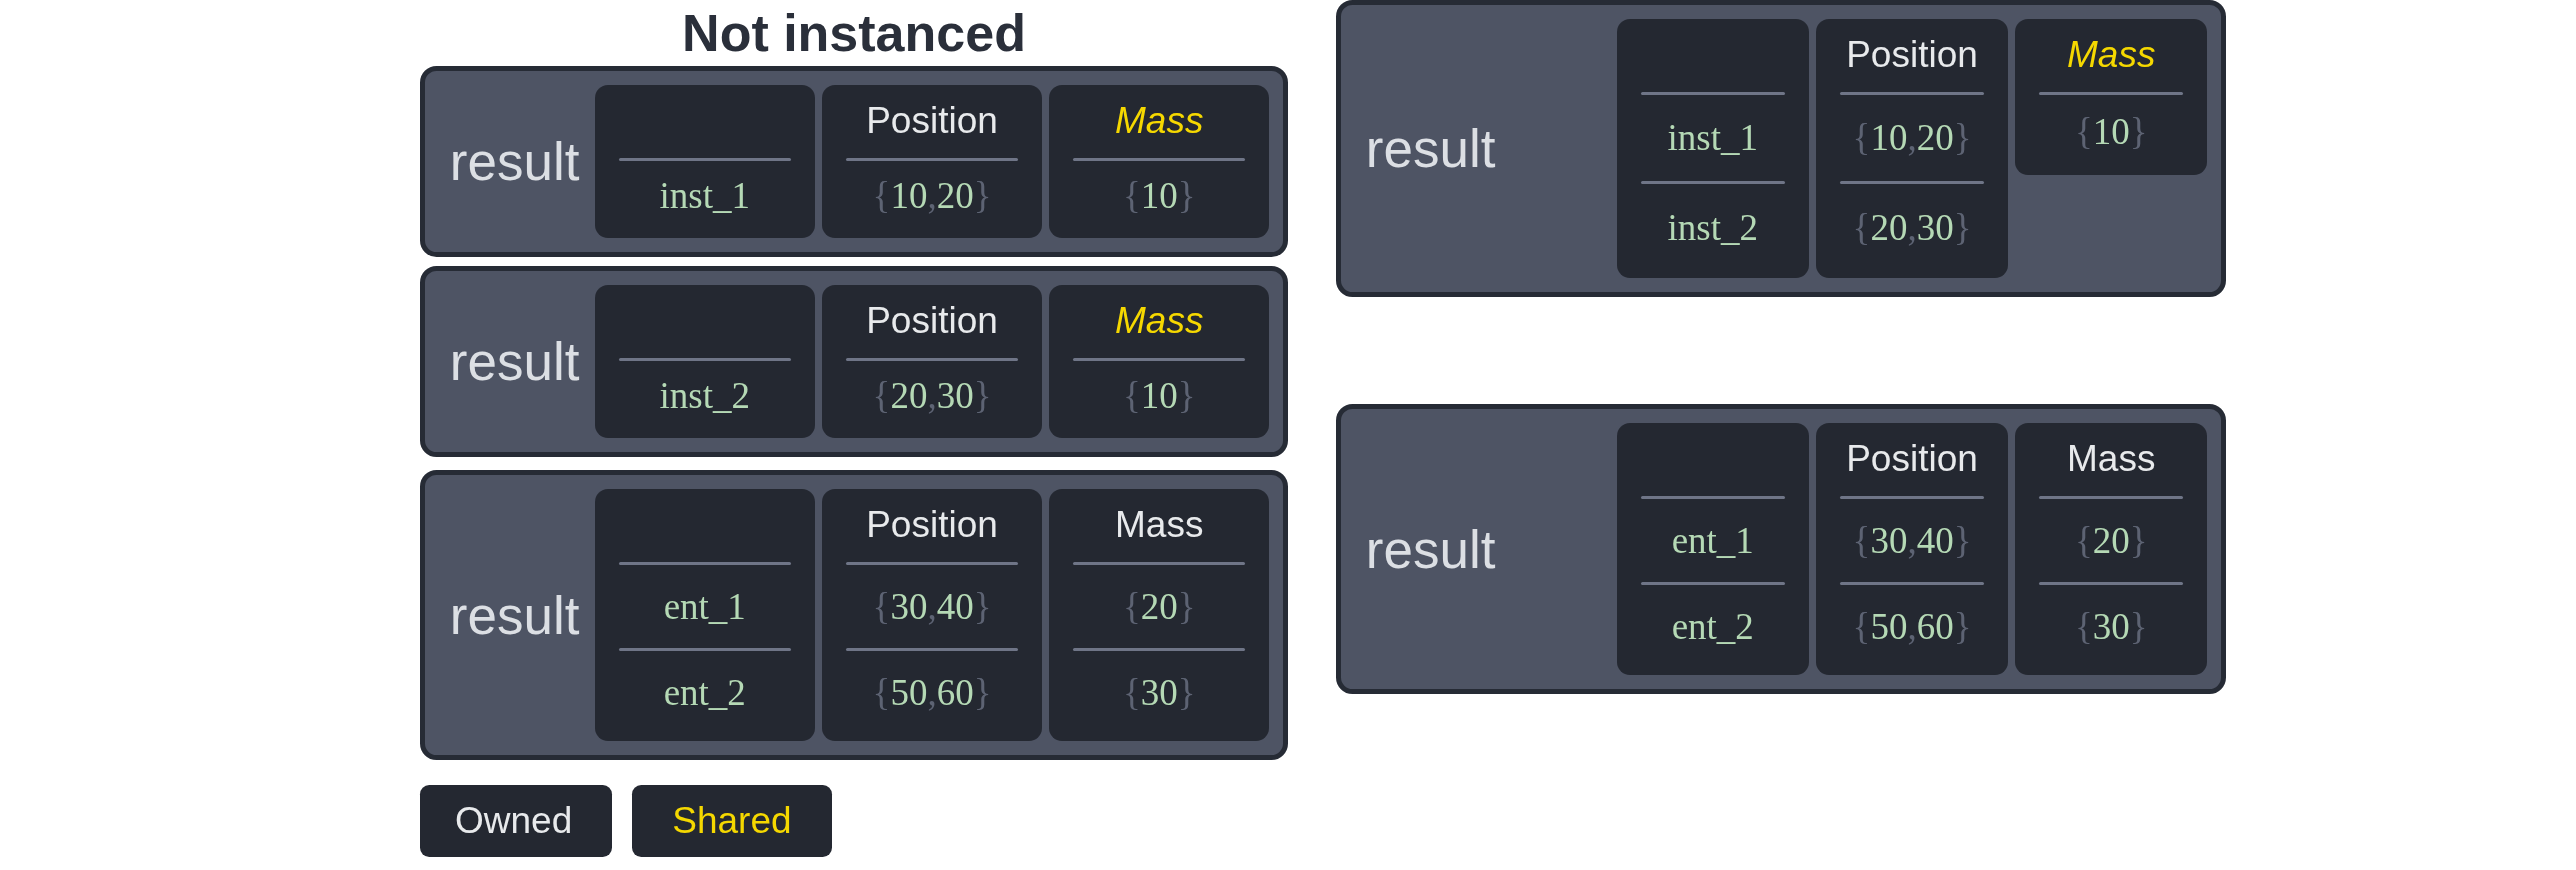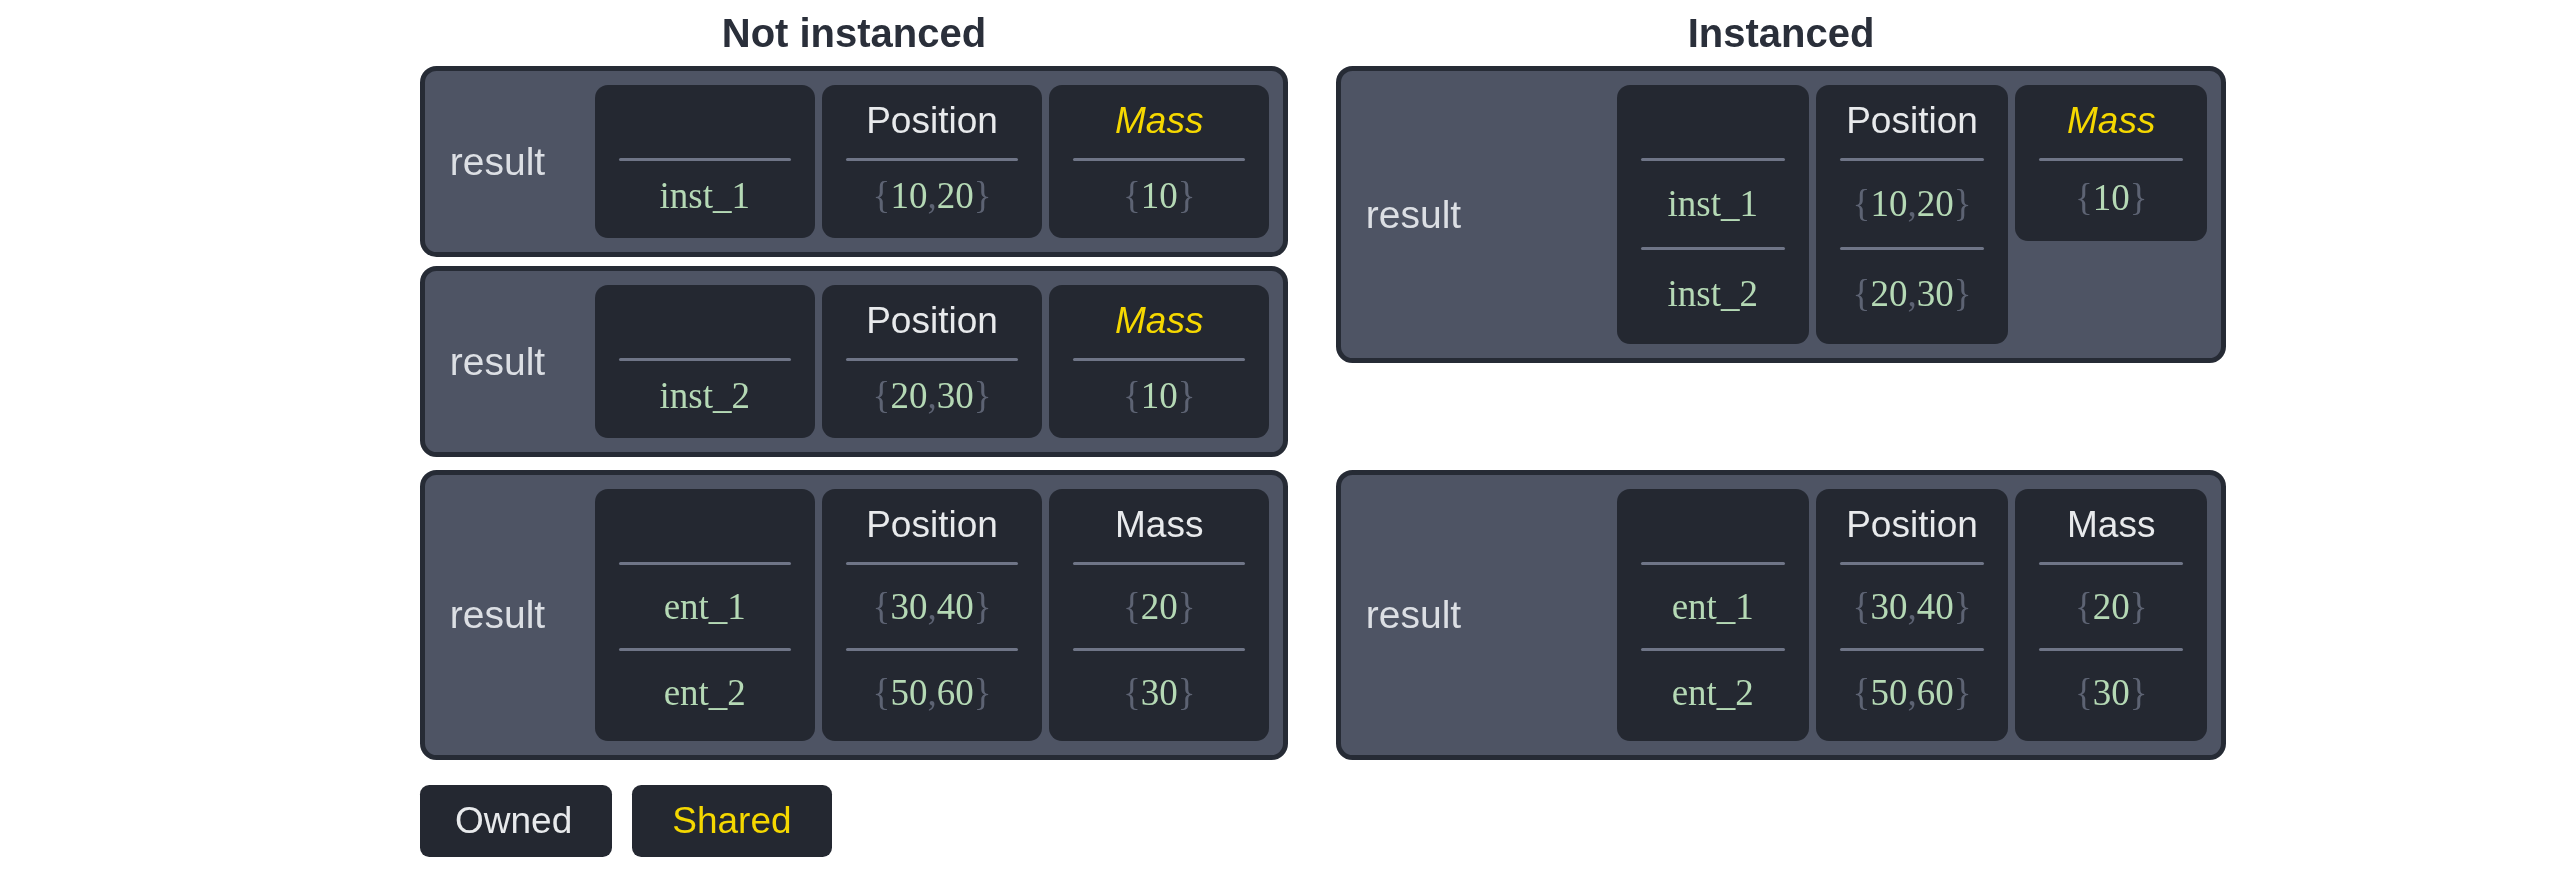--- a/index.html
+++ b/index.html
@@ -21,40 +21,40 @@
     background:var(--page-bg);
     font-family:"Liberation Sans", sans-serif;
     position:relative;
     overflow:hidden;
   }
   .col{position:absolute;top:0;}
   .col-left{left:420px;width:868px;}
   .col-right{left:1336px;width:890px;}
   .diagram-title{
     height:66px;display:flex;align-items:center;justify-content:center;
-    font-size:40px;font-weight:bold;color:var(--title-text);
+    font-size:52px;font-weight:bold;color:var(--title-text);
   }
   .panel{
     border:5.5px solid var(--panel-border);
     background:var(--panel-fill);
     border-radius:16.5px;
     display:flex;
     padding:13.8px;
   }
   .panel-h1{height:191px;}
   .panel-h2{height:290px;}
   .panel-inst{height:297px;}
   .mb10{margin-bottom:9.2px;}
   .mb14{margin-bottom:13px;}
   .mt117{margin-top:107px;}
   .result-label{
     flex:none;width:156px;
     display:flex;align-items:center;
     padding-left:11px;
-    font-size:39px;color:var(--result-text);
+    font-size:53px;color:var(--result-text);
   }
   .col-right .result-label{width:262px;}
   .cells{flex:1;display:flex;gap:7.3px;align-items:stretch;}
   .cell{
     flex:1;background:var(--cell-bg);border-radius:13px;
     display:flex;flex-direction:column;
     padding:0 24px 7.3px;min-width:0;
   }
   .cell-header{
     flex:none;height:73px;
@@ -194,21 +194,20 @@
     </div>
   </div>
 
   <div class="legend">
     <div class="legend-chip owned">Owned</div>
     <div class="legend-chip shared">Shared</div>
   </div>
 </div>
 
 <div class="col col-right">
-  <div class="diagram-title">Instanced</div>
 
   <div class="panel panel-inst">
     <div class="result-label">result</div>
     <div class="cells">
       <div class="cell">
         <div class="cell-header"></div>
         <div class="hr"></div>
         <div class="cell-row">inst_1</div>
         <div class="hr"></div>
         <div class="cell-row">inst_2</div>

